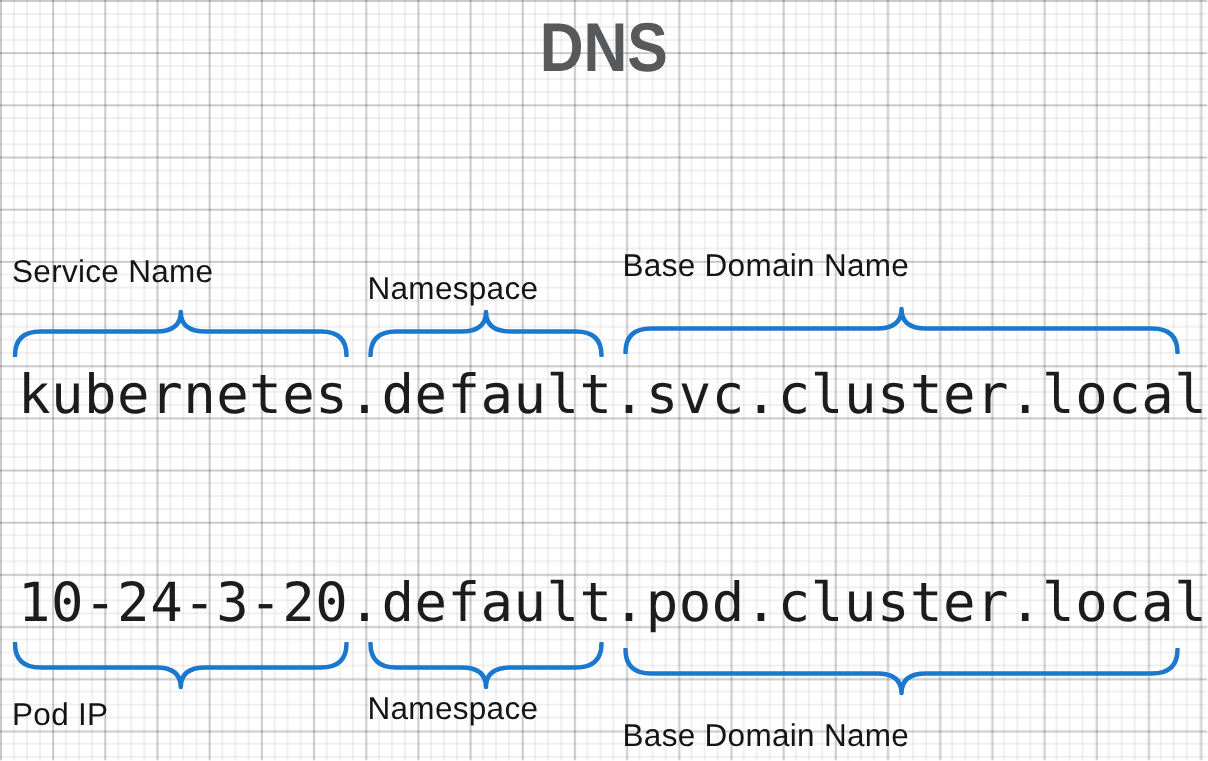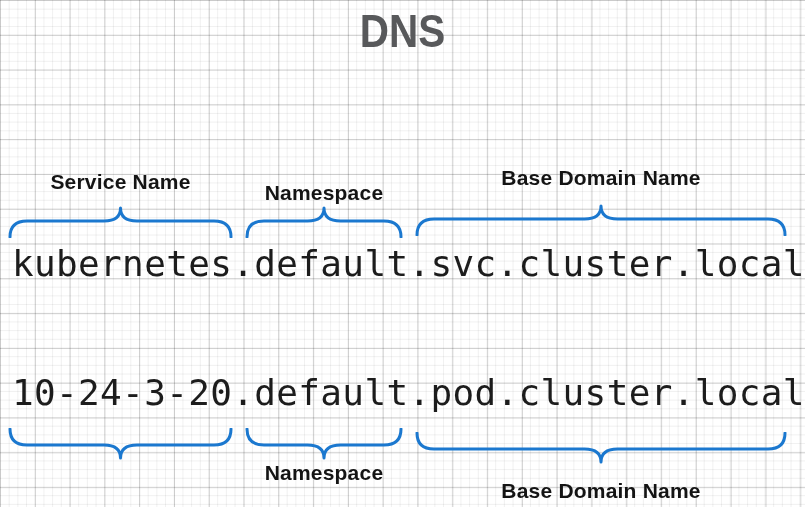--- a/index.html
+++ b/index.html
@@ -38,27 +38,26 @@
     color:var(--subtitle-gray);
   }
   .fqdn{
     position:absolute;left:12px;width:793px;
     white-space:nowrap;
     font-family:"DejaVu Sans Mono","Liberation Mono",monospace;
     font-size:36px;line-height:36px;letter-spacing:0.35px;
     color:var(--fqdn-black);
   }
   .fqdn.row1{top:246px;}
-  .fqdn.row2{top:375px;}
+  .fqdn.row2{top:385px;}
   .brace{position:absolute;color:var(--brace-blue);display:block;}
   .brace path{fill:none;stroke:currentColor;stroke-width:3;stroke-linecap:round;stroke-linejoin:round;}
   .seg-label{
     position:absolute;
-    text-align:center;
-    font-size:21px;font-weight:700;letter-spacing:0.2px;
+    font-size:21px;font-weight:400;letter-spacing:0.2px;
     color:var(--label-black);
   }
 </style>
 </head>
 <body>
 
 <div class="canvas">
 
   <div class="page-title">DNS</div>
 
@@ -83,16 +82,17 @@
   <svg class="brace" style="left:8px;top:428px;" width="225" height="32" viewBox="0 0 225 32">
     <path d="M2,1 Q2,17 19,17 L96,17 Q112.5,17 112.5,30 Q112.5,17 129,17 L206,17 Q223,17 223,1"></path>
   </svg>
   <svg class="brace" style="left:245px;top:428px;" width="158" height="32" viewBox="0 0 158 32">
     <path d="M2,1 Q2,17 19,17 L62.5,17 Q79,17 79,30 Q79,17 95.5,17 L139,17 Q156,17 156,1"></path>
   </svg>
   <svg class="brace" style="left:415px;top:432px;" width="372" height="32" viewBox="0 0 372 32">
     <path d="M2,1 Q2,17 19,17 L169.5,17 Q186,17 186,30 Q186,17 202.5,17 L353,17 Q370,17 370,1"></path>
   </svg>
 
+  <div class="seg-label" style="left:8px;top:465px;width:225px;">Pod IP</div>
   <div class="seg-label" style="left:245px;top:461px;width:158px;">Namespace</div>
   <div class="seg-label" style="left:415px;top:479px;width:372px;">Base Domain Name</div>
 
 </div>
 
 </body></html>

